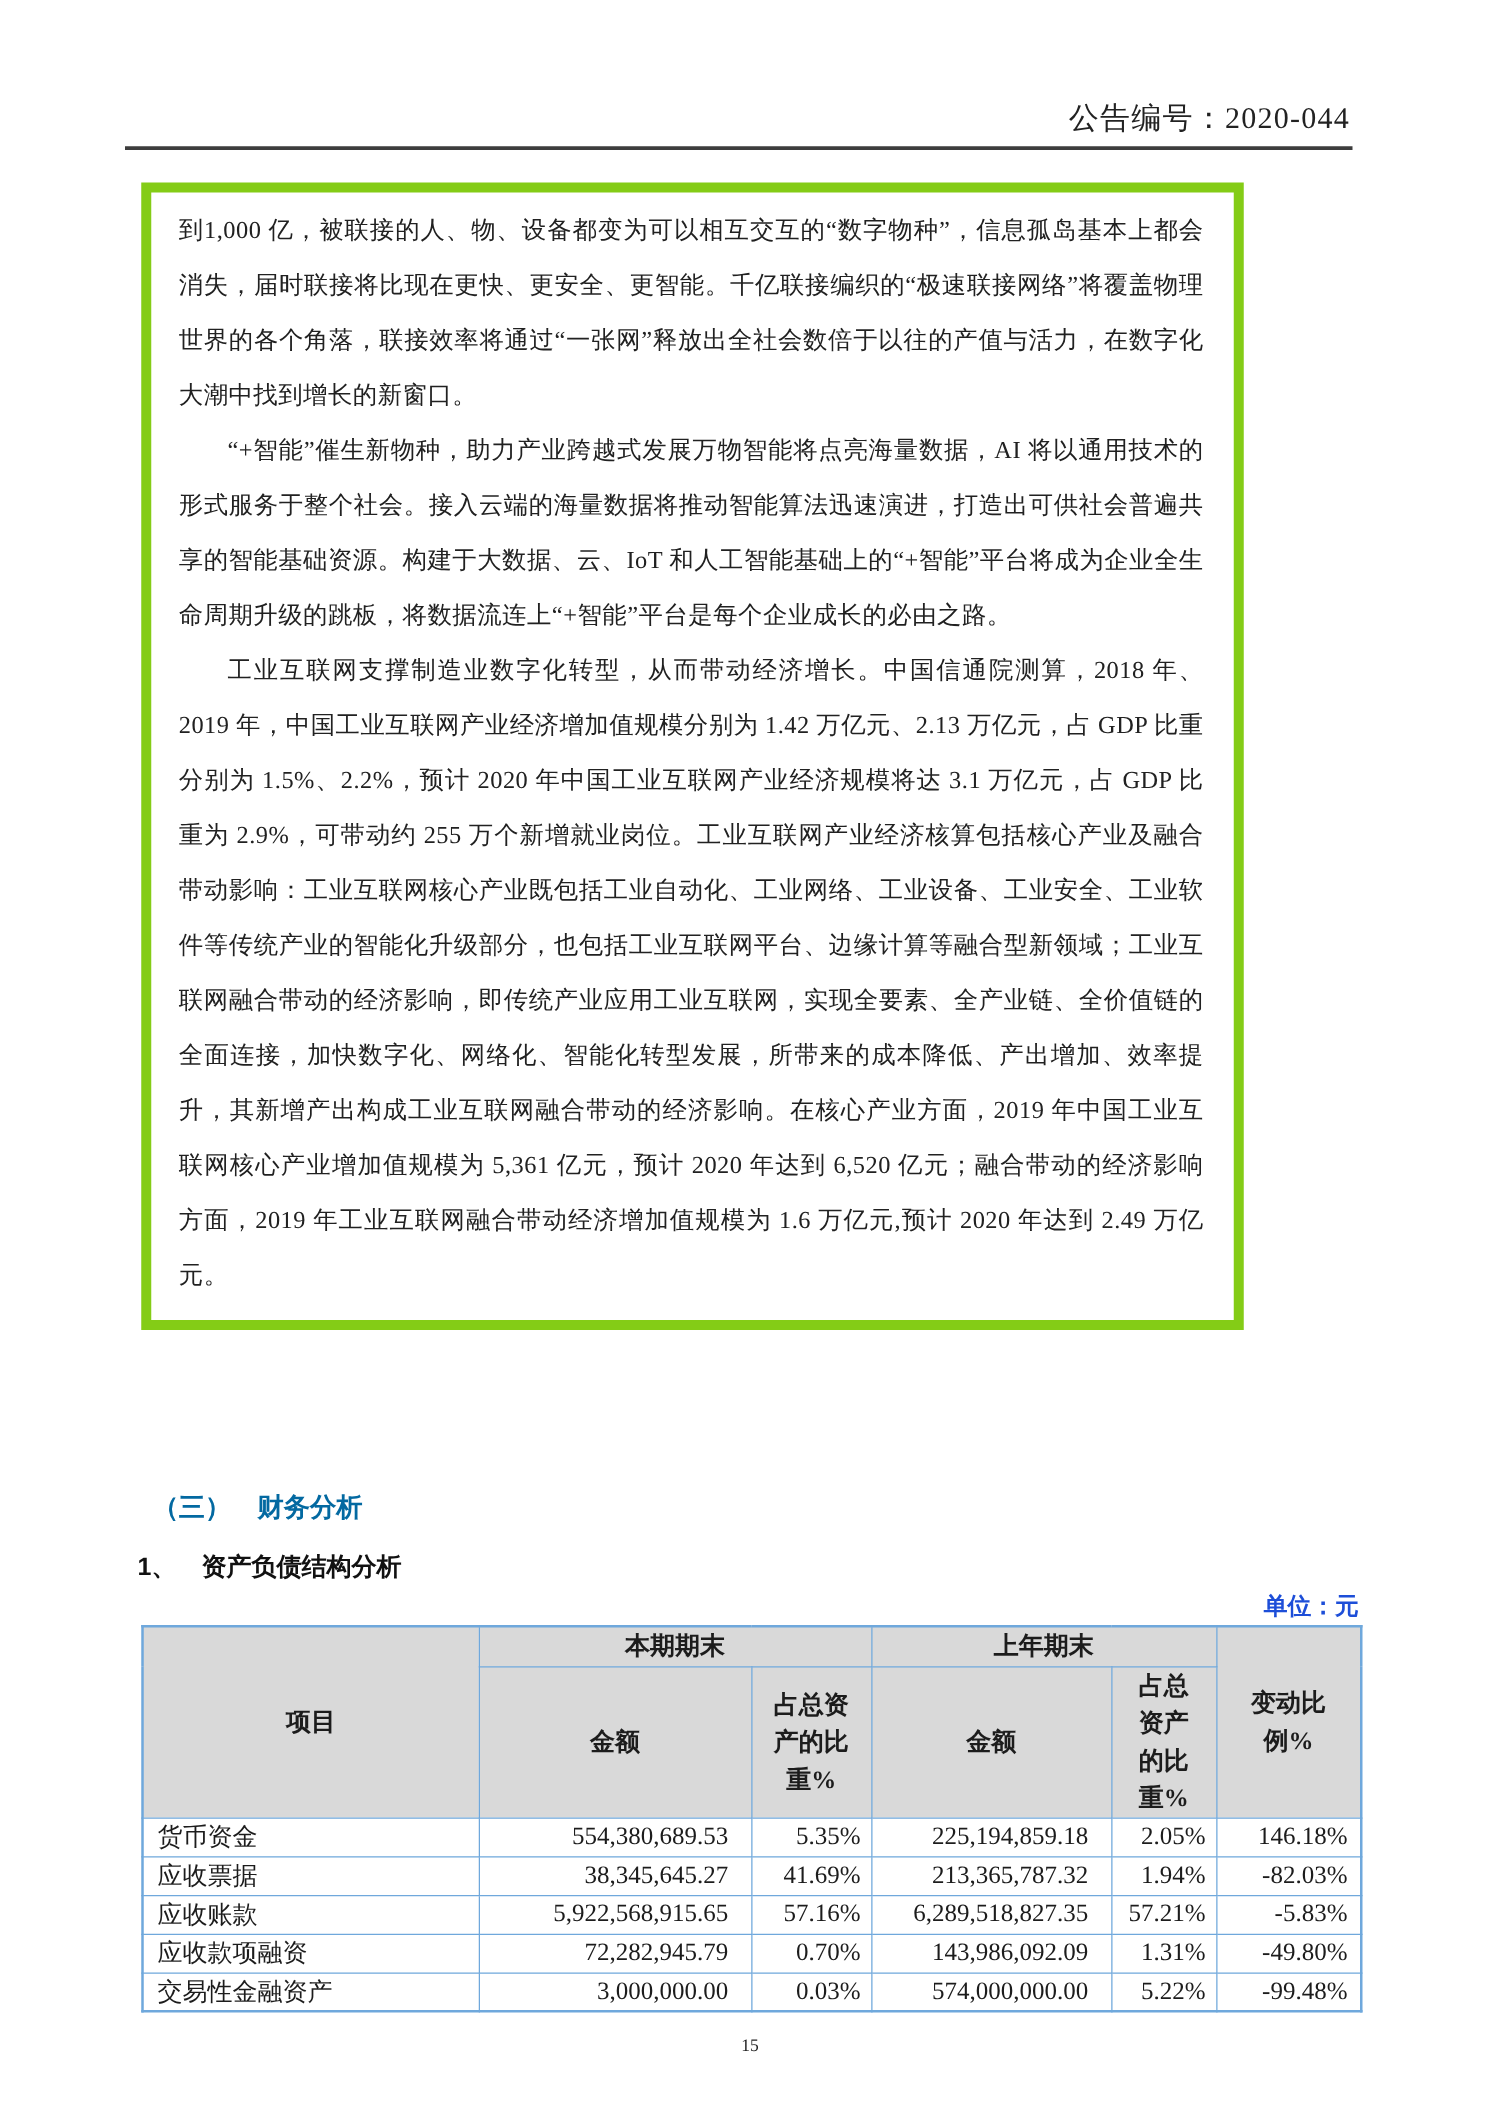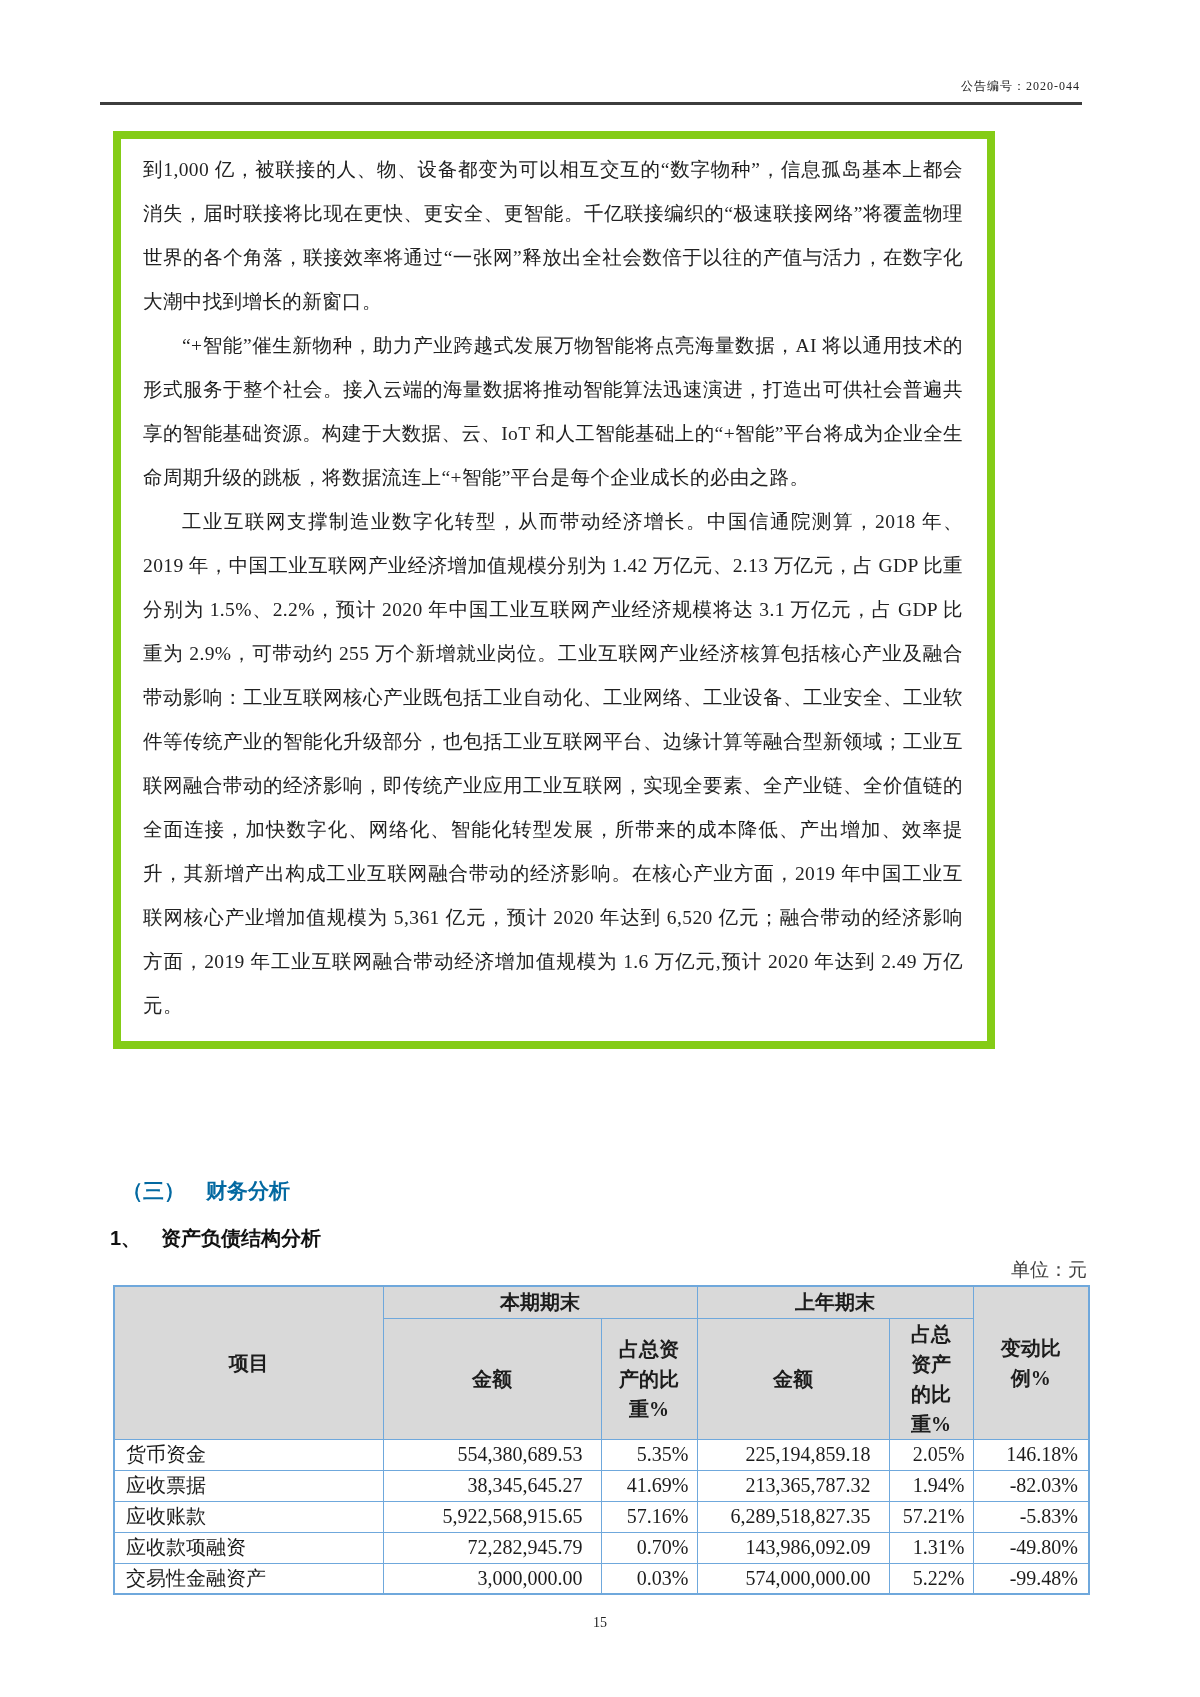--- a/index.html
+++ b/index.html
@@ -11,21 +11,21 @@
     position: relative;
     overflow: hidden;
   }
   .page { width: 1200px; height: 1697px; overflow: hidden; }
 
   
   .doc-header { padding-top: 78px; }
   .announcement-no {
     text-align: right;
     margin-right: 120px;
-    font-size: 12px;
+    font-size: 24px;
     letter-spacing: 1px;
     color: #222;
   }
   .header-rule {
     margin: 7px 0 0 100px;
     width: 982px; height: 3px;
     background: #3d3d3d;
   }
 
   
@@ -56,21 +56,22 @@
     margin: 20px 0 0 110px;
     font-family: "Liberation Sans", "DejaVu Sans", sans-serif;
     font-size: 20px;
     font-weight: bold;
     color: #111;
   }
   .unit-label {
     margin: 5px 113px 2px 0;
     text-align: right;
     font-size: 19px;
-    color: #404040;
+    color: #1d4ed8;
+    font-weight: bold;
   }
 
   
   table.fin-table {
     margin-left: 113px;
     width: 975px;
     border-collapse: collapse;
     table-layout: fixed;
     border: 2px solid #6fa8dc;
   }

